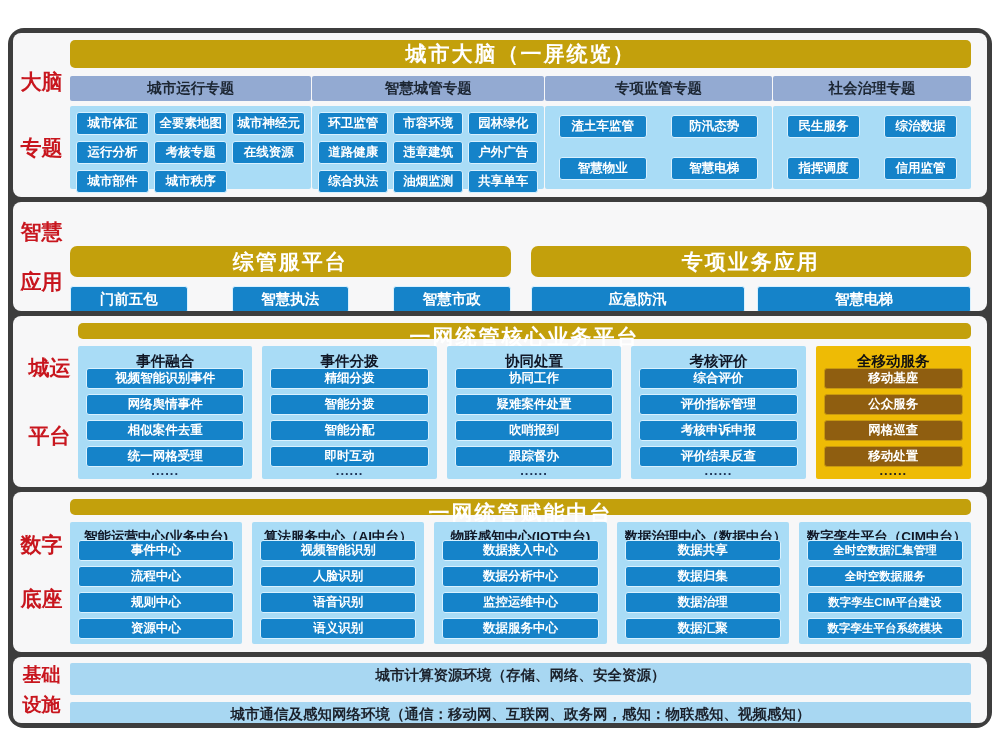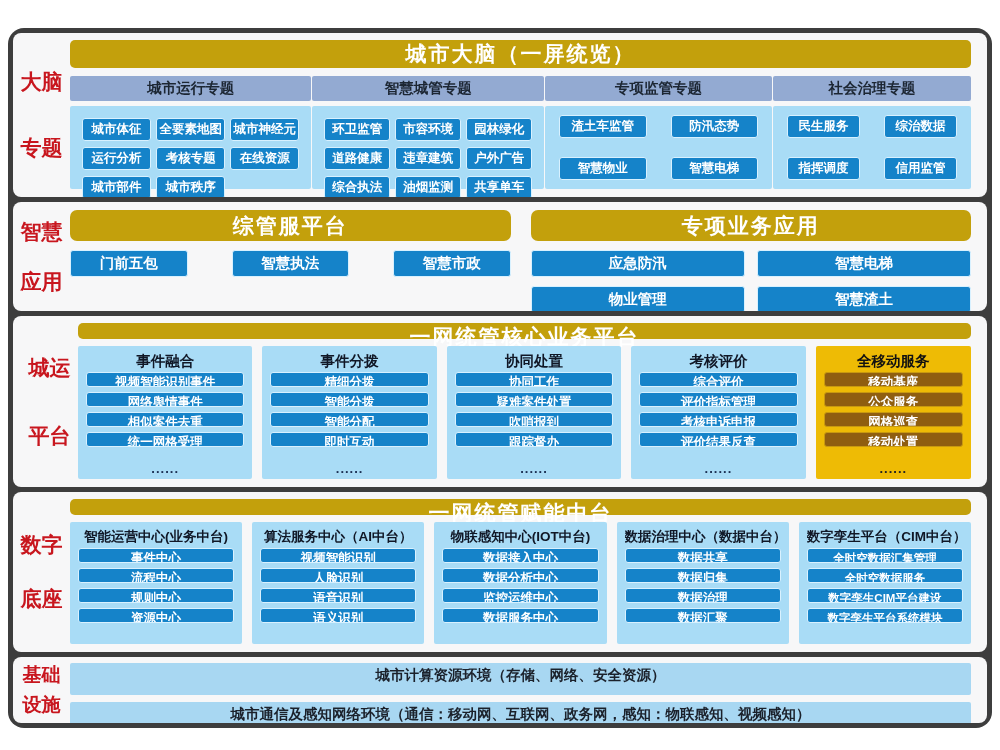--- a/index.html
+++ b/index.html
@@ -25,44 +25,44 @@
   .s3 .gold-title,.s4 .gold-title{height:16px;line-height:28px;font-size:21px;margin:1px 0 7px;}
   
   .cols{display:flex;gap:1px;flex:1;min-height:0;}
   .col{display:flex;flex-direction:column;min-width:0;}
   .cols .col:nth-child(1){flex:25;}
   .cols .col:nth-child(2){flex:24;}
   .cols .col:nth-child(3){flex:23.5;}
   .cols .col:nth-child(4){flex:20.5;}
   .hdr{background:#93aad2;color:#1c2633;font-weight:700;font-size:14.5px;text-align:center;
        height:25px;line-height:25px;border-radius:2px;margin-bottom:5px;}
-  .panel{background:#a9dcf6;flex:1;border-radius:2px;padding:12px;box-sizing:border-box;min-height:0;}
+  .panel{background:#a9dcf6;flex:1;border-radius:2px;padding:6px;box-sizing:border-box;min-height:0;}
   .grid3{display:grid;grid-template-columns:repeat(3,1fr);gap:6px 5px;align-content:start;height:100%;box-sizing:border-box;}
   .grid2{display:grid;grid-template-columns:repeat(2,1fr);column-gap:24px;row-gap:14px;
          padding:4px 14px;align-content:space-evenly;height:100%;box-sizing:border-box;}
   .chip{background:#1583c9;border:1px solid #d8f1ff;color:#ffffff;font-size:12.5px;font-weight:700;
         text-align:center;height:23px;line-height:21px;border-radius:3px;box-sizing:border-box;
         white-space:nowrap;overflow:hidden;}
   
   .groups{display:flex;gap:20px;flex:1;padding-top:2px;min-height:0;}
-  .group{flex:1;display:flex;flex-direction:column;min-width:0;}
+  .group{flex:1;display:flex;flex-direction:column;min-width:0;margin-top:36px;}
   .group .gold-title{height:31px;line-height:31px;font-size:21px;margin-bottom:9px;border-radius:7px;}
   .gbtns{display:grid;gap:9px 12px;flex:1;align-content:start;}
   .gbtns.c3{grid-template-columns:repeat(3,1fr);gap:44px;}
   .gbtns.c2{grid-template-columns:repeat(2,1fr);}
   .gbtns .chip{height:27px;line-height:25px;font-size:14.5px;}
   
   .panels{display:flex;gap:10px;flex:1;min-height:0;}
   .vpanel{flex:1;background:#a9dcf6;border-radius:2px;padding:4px 8px 5px;display:flex;
           flex-direction:column;min-width:0;box-sizing:border-box;}
   .panels.core .vpanel:last-child{flex:0.88;}
   .ptitle{font-weight:700;color:#101726;font-size:14.5px;text-align:center;height:22px;line-height:22px;white-space:nowrap;overflow:hidden;}
   .s4 .ptitle{font-size:13.5px;}
   .stack{display:flex;flex-direction:column;gap:5px;flex:1;justify-content:flex-start;}
-  .stack .chip{height:15px;line-height:19px;}
+  .stack .chip{height:21px;line-height:19px;}
   .dots{text-align:center;color:#1b2f52;font-weight:700;font-size:13px;height:9px;line-height:7px;letter-spacing:1px;}
   .vpanel.gold{background:#eebb05;}
   .vpanel.gold .ptitle{color:#111111;}
   .vpanel.gold .chip{background:#8f5e10;border-color:#c8990f;}
   .vpanel.gold .dots{color:#222222;}
   .s4 .panels .vpanel:nth-child(5) .chip{font-size:11.5px;}
   
   .infra{flex:1;display:flex;flex-direction:column;gap:7px;justify-content:center;min-width:0;}
   .irow{background:#a8d7f2;height:32px;line-height:24px;text-align:center;color:#1b212b;
         font-weight:700;font-size:14.5px;border-radius:2px;white-space:nowrap;overflow:hidden;}

